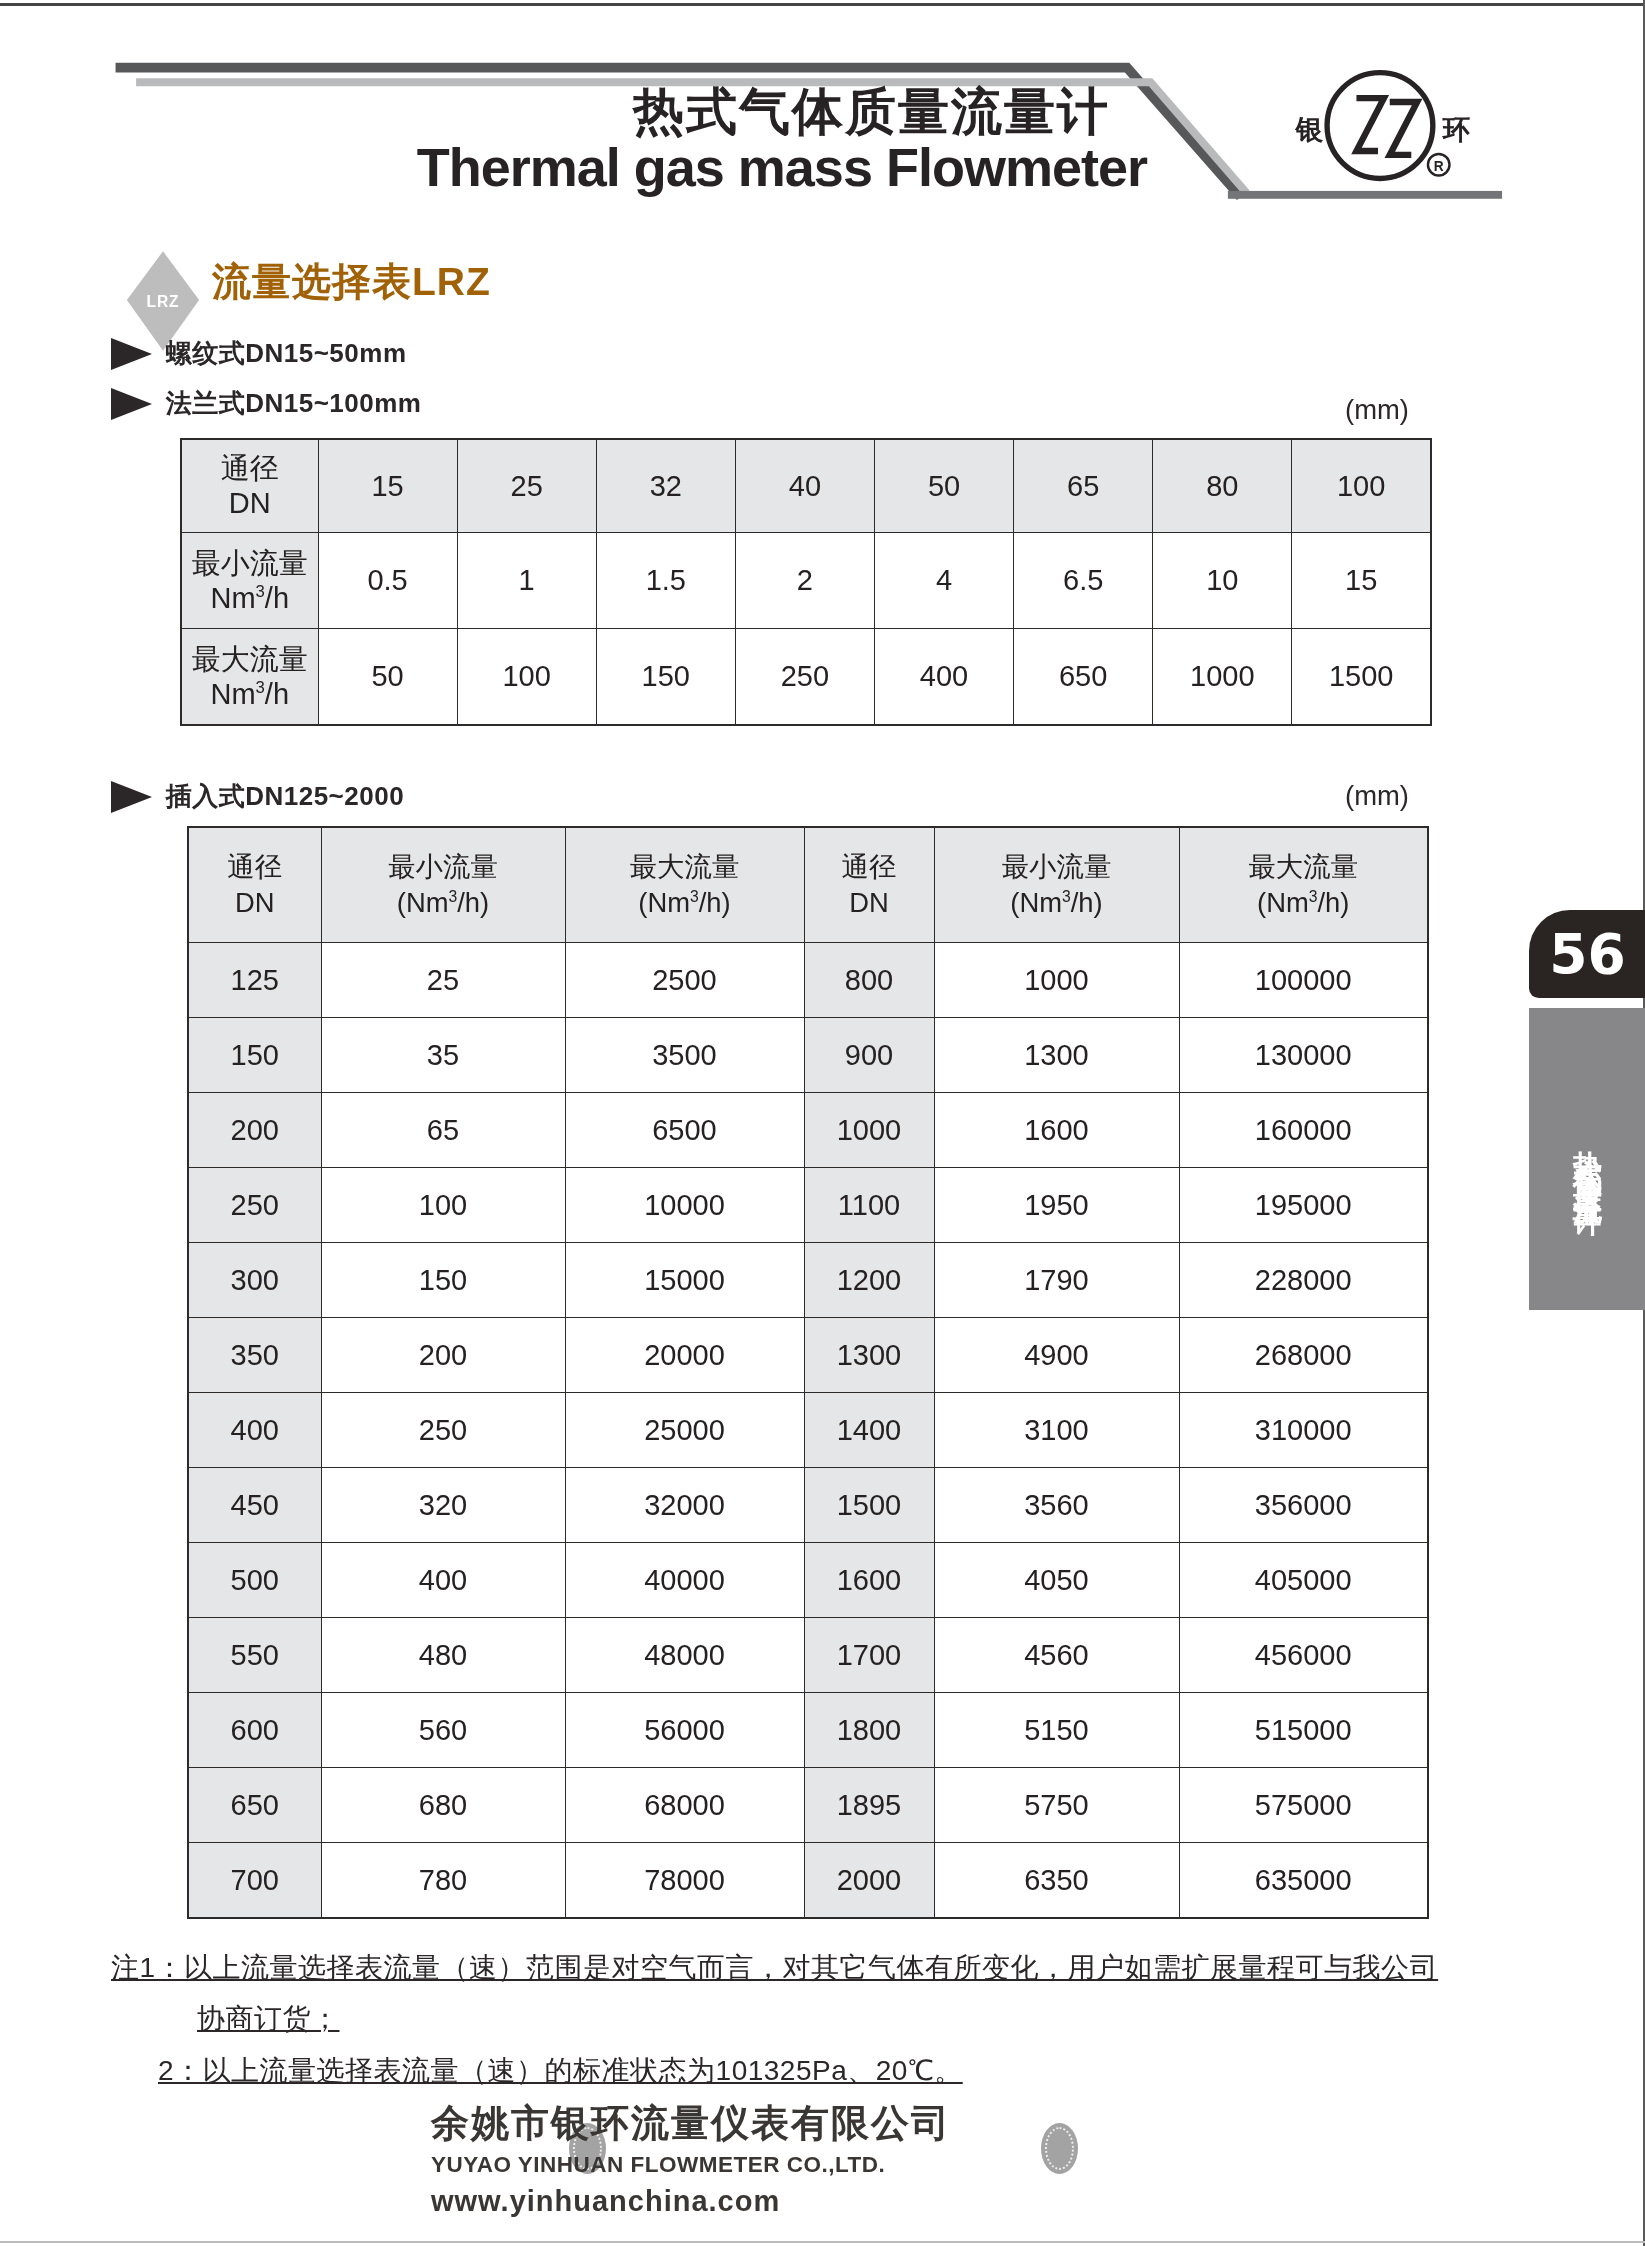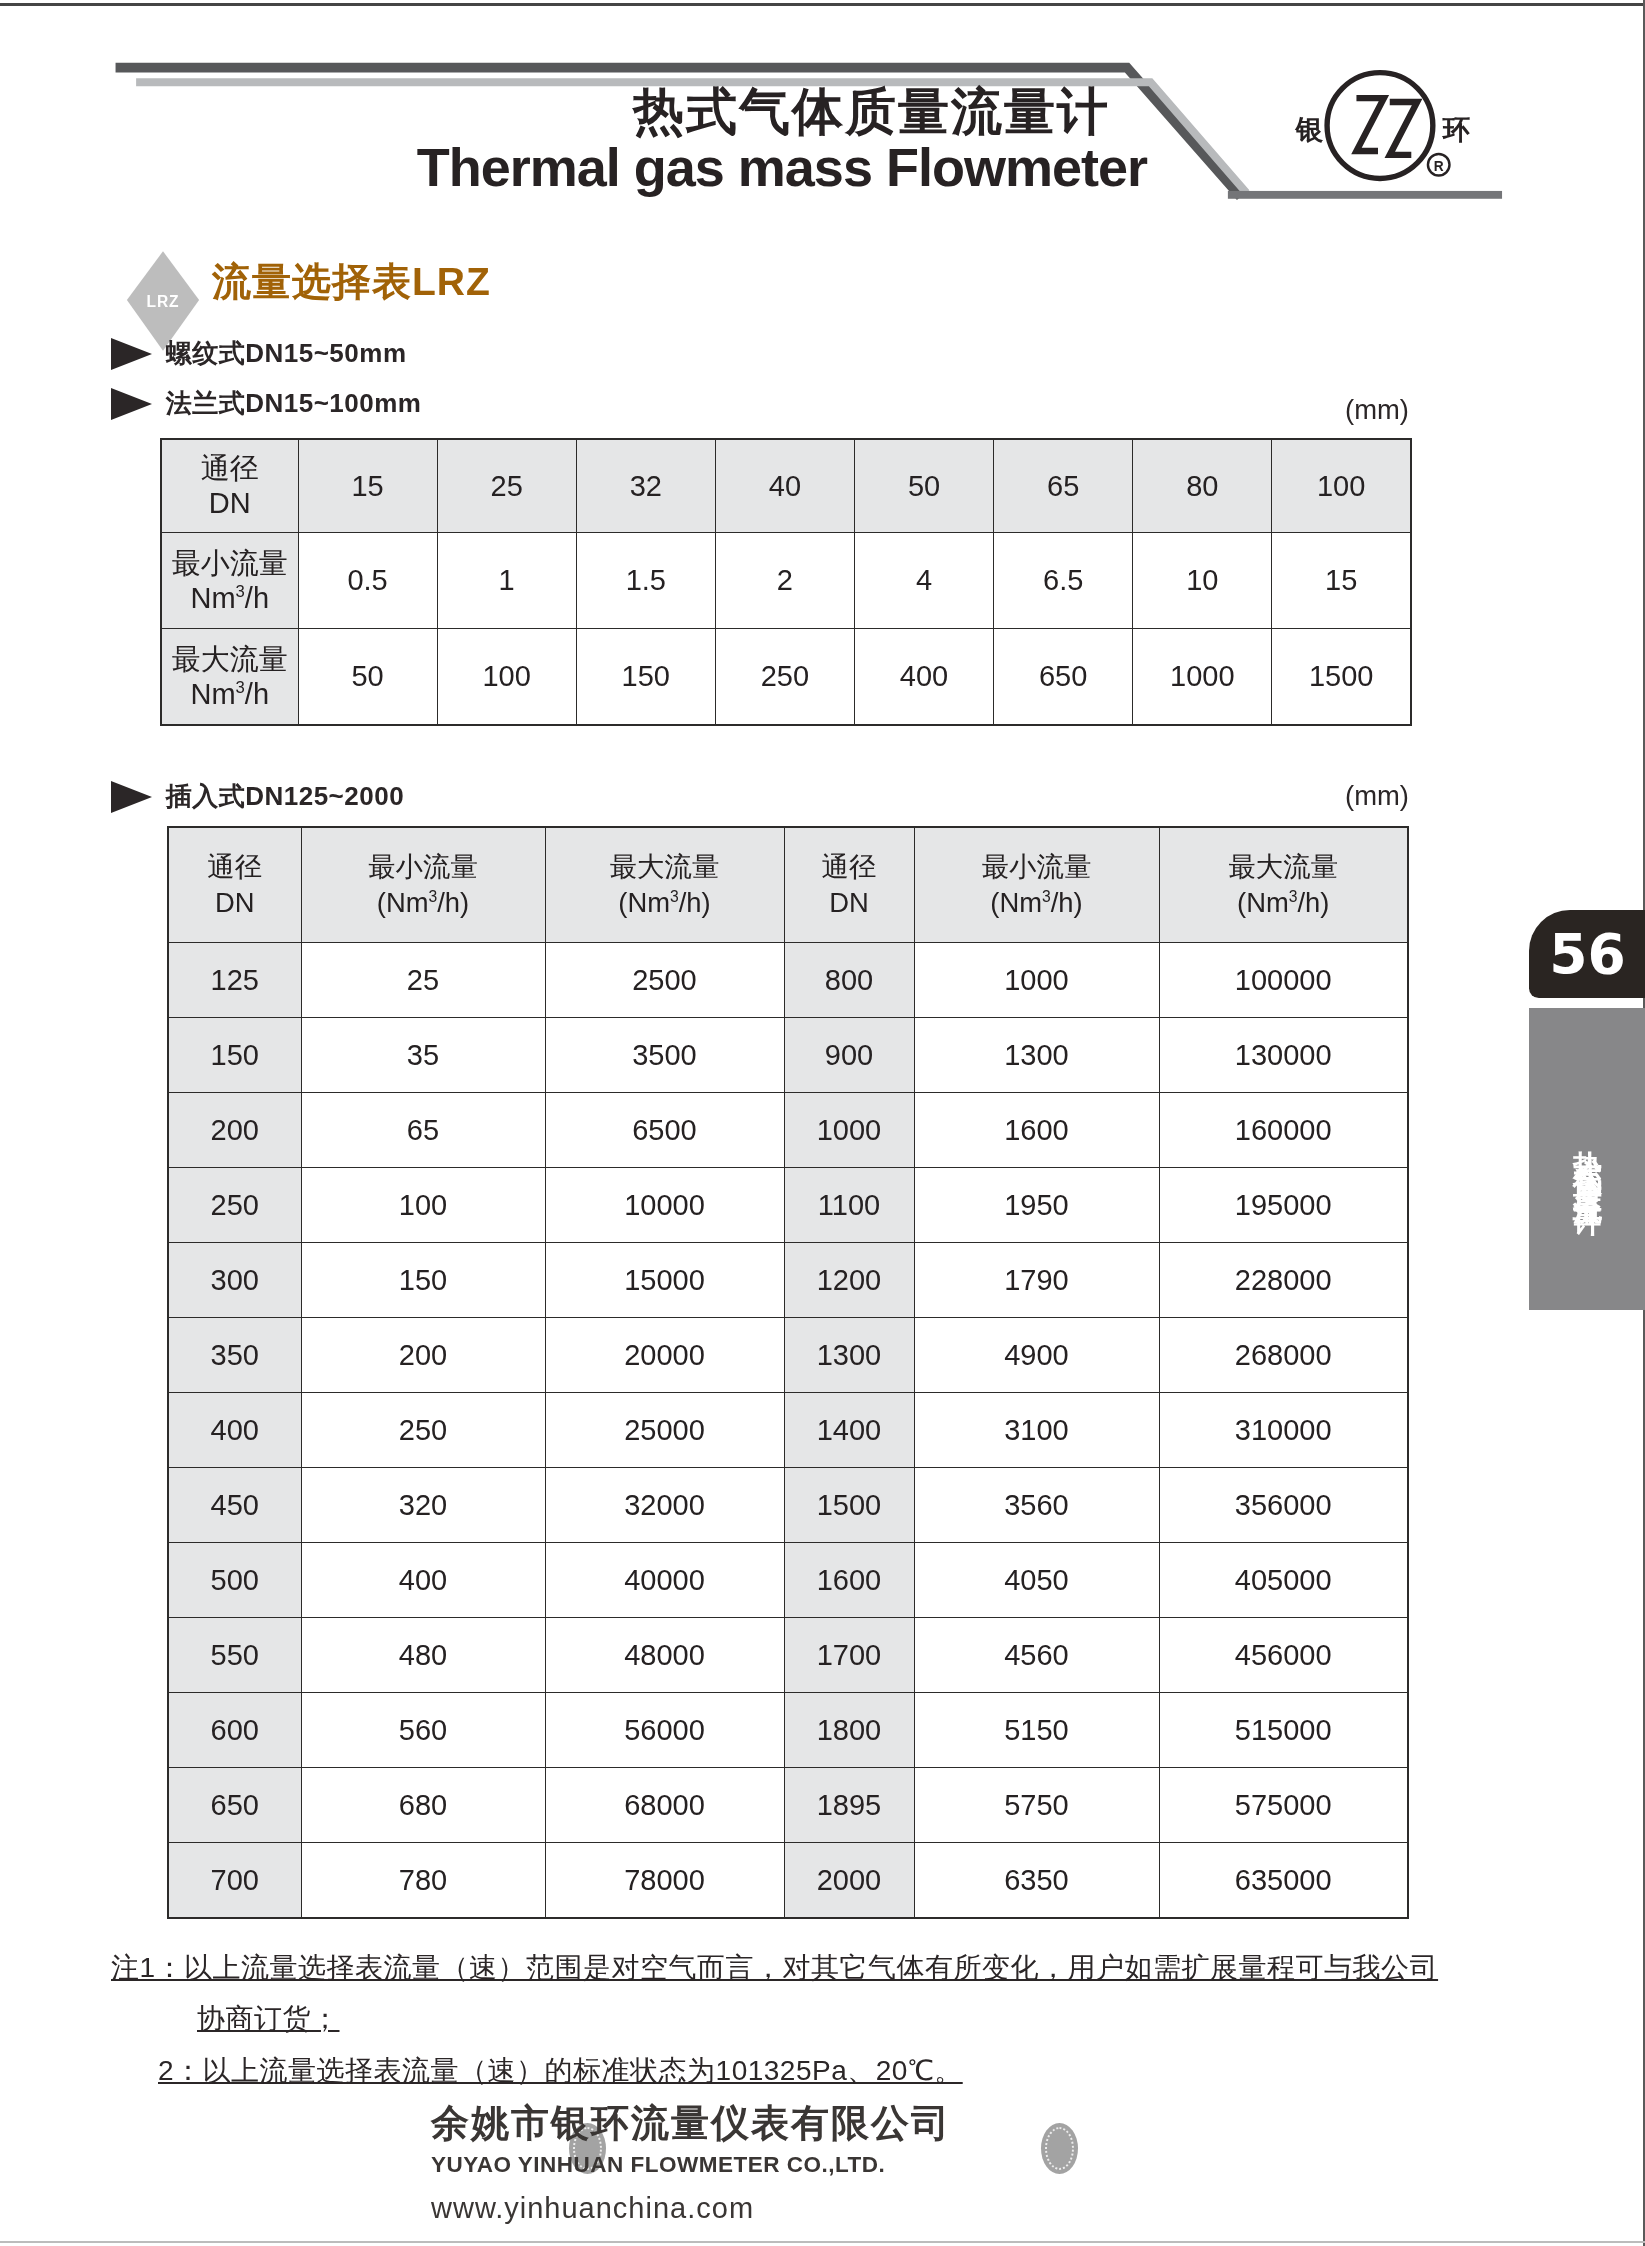--- a/index.html
+++ b/index.html
@@ -27,39 +27,39 @@
   .bullet .btxt{font-size:26px;font-weight:bold;color:#2b2627;letter-spacing:0.5px;white-space:nowrap;}
   .b1{left:111px;top:334px;} .b2{left:111px;top:384px;} .b3{left:111px;top:777px;}
   .mm{position:absolute;font-size:27.4px;color:#2b2627;}
   .mm1{right:237px;top:394px;} .mm2{right:237px;top:780px;}
 
   
   table{border-collapse:collapse;table-layout:fixed;position:absolute;background:#fff;}
   .t1{left:160px;top:438px;width:1252px;}
   .t2{left:167px;top:826px;width:1241px;}
   th,td{border:1.7px solid #2c2b2a;text-align:center;vertical-align:middle;padding:0;}
-  .t1,.t2{border:2.9px solid #2c2b2a;}
+  .t1,.t2{border:2.9px solid #2c2b2a;margin-left:20px;}
   .gray{background:#e5e6e7;}
   .t1 .hrow th{height:92px;font-size:29px;font-weight:normal;}
   .t1 .drow td{height:95px;font-size:29px;}
   .lblcell{font-size:27.4px;line-height:1.2;font-weight:normal;}
   .lblcell sup{font-size:16.7px;}
   .t2 th{height:114px;font-size:27.4px;font-weight:normal;line-height:1.3;}
   .t2 td{height:74px;font-size:29px;}
   .t2 sup{font-size:15.7px;}
 
   
   .note{position:absolute;font-size:28px;color:#2b2627;letter-spacing:0.5px;white-space:nowrap;text-decoration:underline;}
   .n1{left:111px;top:1949px;} .n2{left:197px;top:2000px;} .n3{left:158px;top:2052px;}
 
   
   .footer{position:absolute;left:431px;top:2098px;width:798px;text-align:left;color:#3a3634;}
   .company-zh{font-family:"DejaVu Serif",serif;font-weight:bold;font-size:38px;letter-spacing:2px;white-space:nowrap;}
   .company-en{font-size:22.5px;font-weight:bold;letter-spacing:0.5px;margin-top:2.9px;}
-  .website{font-size:29px;font-weight:normal;letter-spacing:1px;margin-top:14px;}
+  .website{font-size:29px;font-weight:bold;letter-spacing:1px;margin-top:7px;}
   .oval{position:absolute;width:37px;height:51px;border-radius:50%;background:#a3a3a3;}
   .oval::after{content:"";position:absolute;left:3.9px;top:3.9px;right:3.9px;bottom:3.9px;border:2px dotted #ededed;border-radius:50%;}
   .oval-l{left:569px;top:2123px;} .oval-r{left:1041px;top:2123px;}
 
   
   .page-badge{
     position:absolute;left:1529px;top:910px;width:117px;height:88px;background:#2a2522;
     border-radius:41px 0 0 9.8px;display:flex;align-items:center;justify-content:center;
     color:#fff;font-family:"DejaVu Sans",sans-serif;font-weight:bold;font-size:55px;
   }

